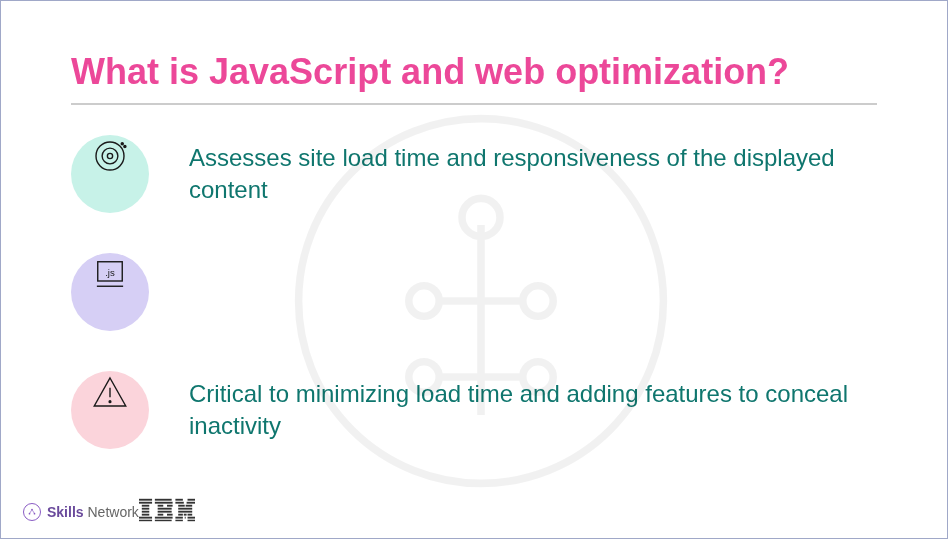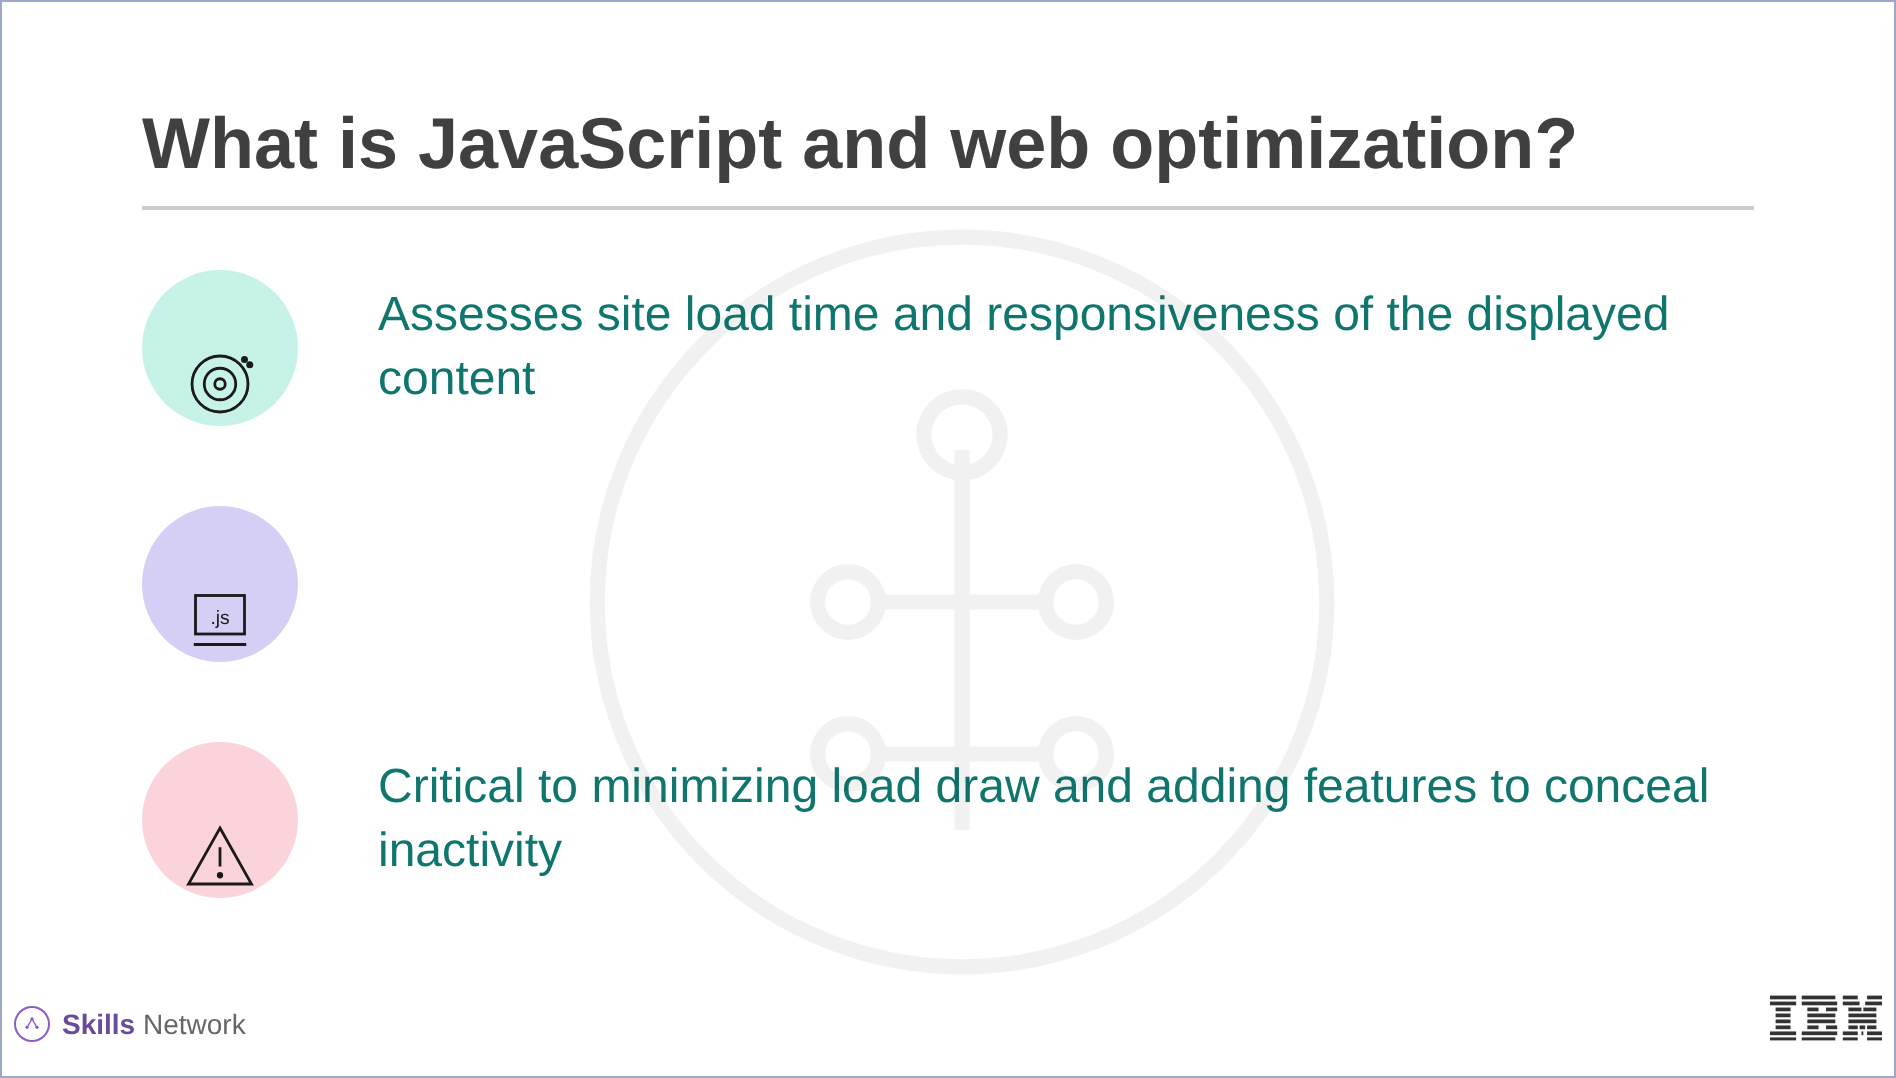--- a/index.html
+++ b/index.html
@@ -10,36 +10,36 @@
       background: #ffffff;
       position: relative;
       border: 1px solid #a0a8c8;
     }
     .content {
       padding: 50px 70px 0 70px;
     }
     .title {
       font-size: 36px;
       font-weight: bold;
-      color: #404040;
+      color: #ec4899;
       padding-bottom: 10px;
       border-bottom: 2px solid #cccccc;
       margin-bottom: 30px;
     }
     .bullet-row {
       display: flex;
       align-items: center;
       margin-bottom: 40px;
     }
     .icon-circle {
       width: 78px;
       height: 78px;
       border-radius: 50%;
       display: flex;
-      align-items: flex-end;
+      align-items: flex-start;
       justify-content: center;
       flex-shrink: 0;
       margin-right: 40px;
     }
     .icon-circle svg {
       width: 42px;
       height: 42px;
     }
     .bullet-text {
       font-size: 24px;
@@ -54,23 +54,22 @@
       height: 380px;
       opacity: 0.05;
       pointer-events: none;
     }
     .footer {
       position: absolute;
       bottom: 12px;
       left: 0;
       right: 0;
       display: flex;
-      justify-content: space-between;
       align-items: center;
-      padding: 0 6px;
+      padding: 0 22px;
     }
     .skills-network {
       display: flex;
       align-items: center;
       gap: 6px;
       font-size: 14px;
       color: #666666;
     }
     .skills-network .badge {
       width: 18px;
@@ -129,21 +128,21 @@
   </div>
 
   <div class="bullet-row">
     <div class="icon-circle" style="background:#fbd4db">
       <svg viewBox="0 0 48 48" fill="none" stroke="#1a1a1a" stroke-width="1.6">
         <path d="M24 8 L42 40 L6 40 Z"></path>
         <line x1="24" y1="19" x2="24" y2="30"></line>
         <circle cx="24" cy="35" r="1" fill="#1a1a1a"></circle>
       </svg>
     </div>
-    <div class="bullet-text">Critical to minimizing load draw and adding features to conceal inactivity</div>
+    <div class="bullet-text">Critical to minimizing load time and adding features to conceal inactivity</div>
   </div>
 </div>
 
 <div class="footer">
   <div class="skills-network">
     <span class="badge">
       <svg viewBox="0 0 12 12">
           <circle cx="6" cy="3" r="1" fill="#8a5cc4"></circle>
           <circle cx="3" cy="8" r="1" fill="#8a5cc4"></circle>
           <circle cx="9" cy="8" r="1" fill="#8a5cc4"></circle>

